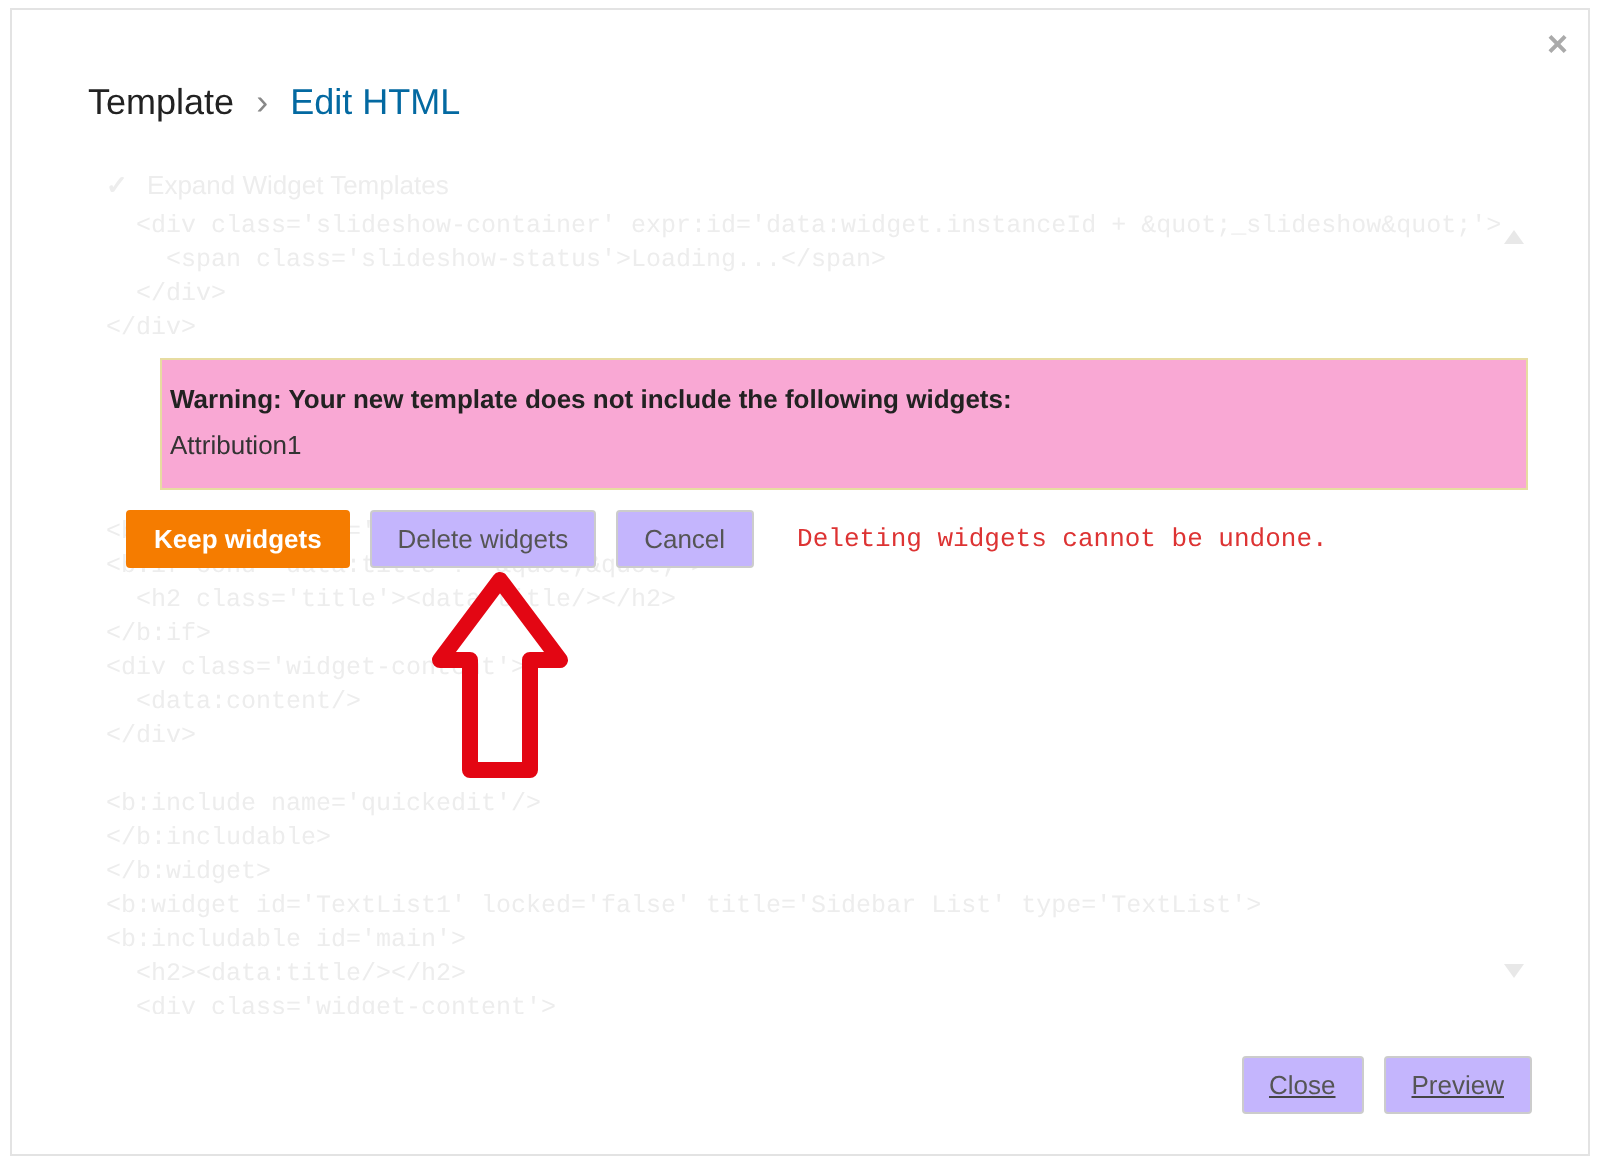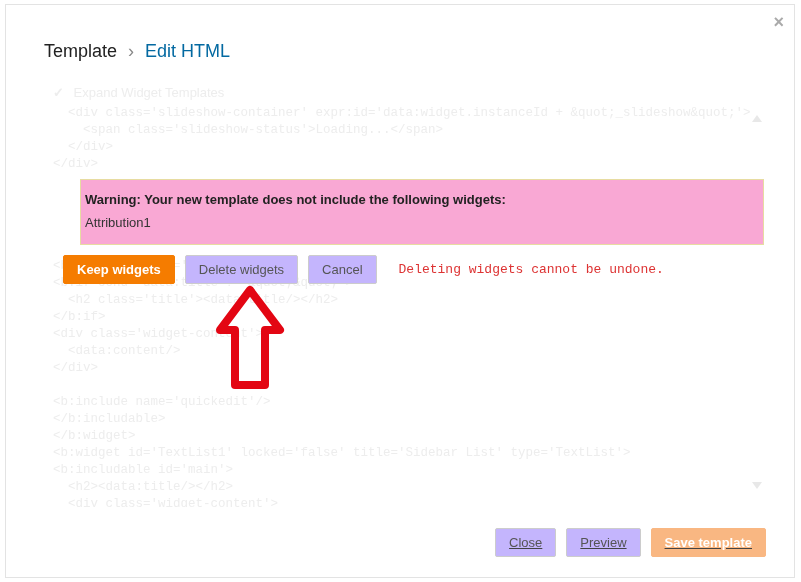--- a/index.html
+++ b/index.html
@@ -194,16 +194,15 @@
     <span class="msg-delete">Deleting widgets cannot be undone.</span>
   </div>
 
   <svg class="arrow-annotation" viewBox="0 0 70 110">
     <path d="M35 5 L65 45 L50 45 L50 100 L20 100 L20 45 L5 45 Z" fill="none" stroke="#e30613" stroke-width="8" stroke-linejoin="round"></path>
   </svg>
 
   <div class="footer-row">
     <div class="btn">Close</div>
     <div class="btn">Preview</div>
-    <div class="btn btn-soft">Save template</div>
   </div>
 
 </div>
 
 </body></html>

